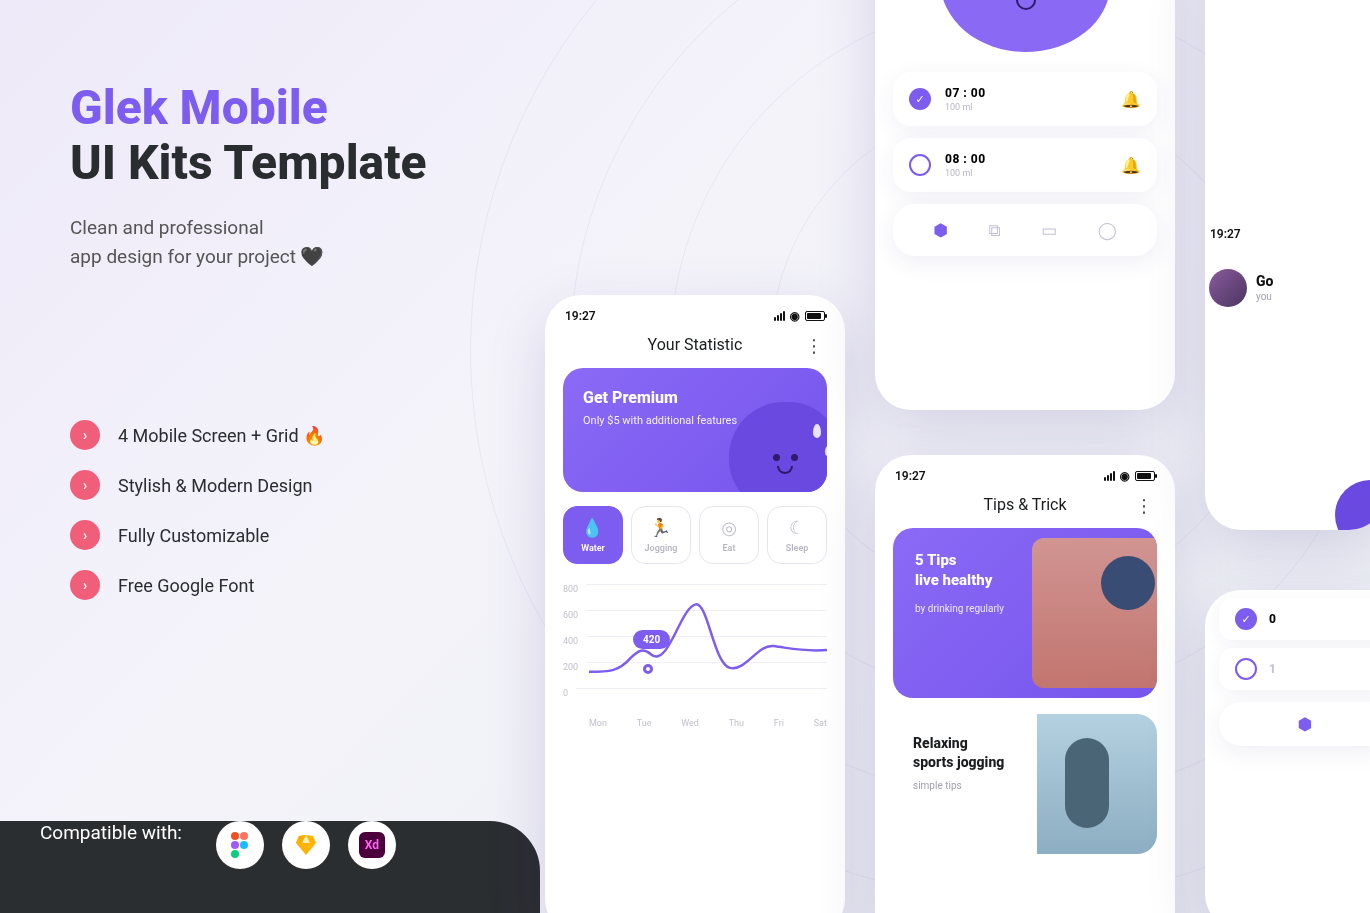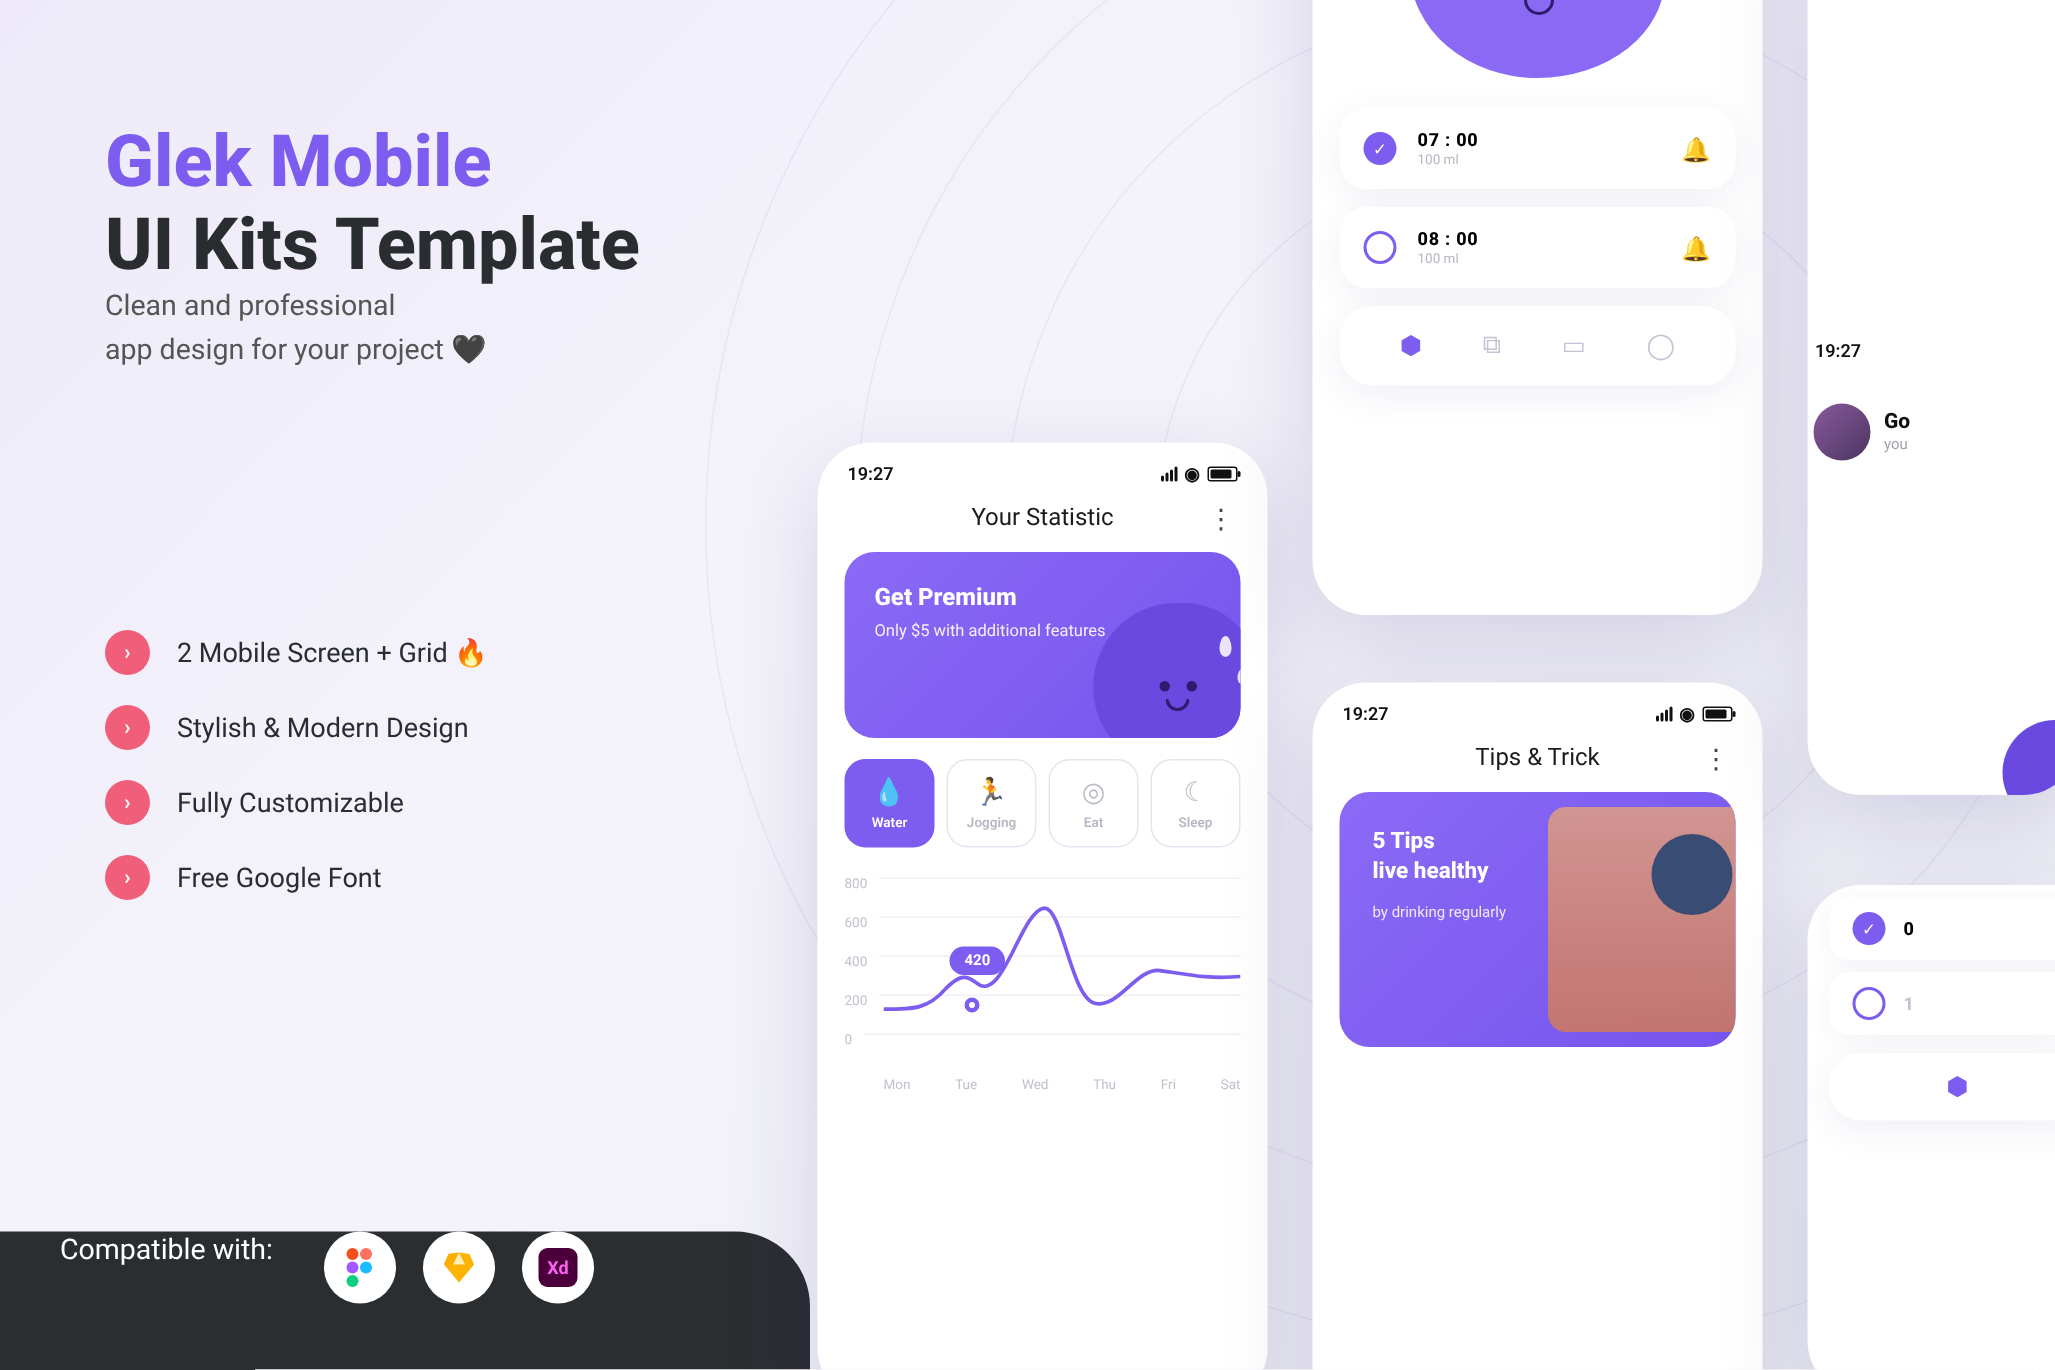--- a/index.html
+++ b/index.html
@@ -7,21 +7,21 @@
 .rings{position:absolute;right:-200px;top:-200px;width:1100px;height:1100px;pointer-events:none}
 .rings div{position:absolute;border:1px solid rgba(100,80,180,0.08);border-radius:50%}
 .r1{width:500px;height:500px;left:300px;top:300px}
 .r2{width:700px;height:700px;left:200px;top:200px}
 .r3{width:900px;height:900px;left:100px;top:100px}
 .r4{width:1100px;height:1100px;left:0;top:0}
 .hero{position:absolute;left:70px;top:80px;width:520px}
 .hero h1{font-size:48px;font-weight:800;line-height:1.15}
 .hero .line1{color:#7d5cf0}
 .hero .line2{color:#2a2d30}
-.hero .sub{font-size:19px;color:#555;line-height:1.5}
+.hero .sub{margin-top:24px;font-size:19px;color:#555;line-height:1.5}
 .features{position:absolute;left:70px;top:420px}
 .feat{display:flex;align-items:center;gap:18px;margin-bottom:20px}
 .fbullet{width:30px;height:30px;border-radius:50%;background:#f15e7a;color:#fff;display:flex;align-items:center;justify-content:center;font-size:14px;font-weight:bold}
 .feat span.txt{font-size:18px;color:#2a2d30}
 .compat{position:absolute;left:0;bottom:0;width:540px;height:92px;background:#2b2e31;border-top-right-radius:50px;display:flex;align-items:flex-start;padding-left:40px;gap:34px;color:#fff}
 .compat .label{font-size:19px}
 .compat .chips{display:flex;gap:18px}
 .chip{width:48px;height:48px;border-radius:50%;background:#fff;display:flex;align-items:center;justify-content:center}
 .figma{display:flex;flex-direction:column;gap:1px}
 .fr{display:flex;gap:1px}
@@ -128,21 +128,21 @@
     <span class="line1">Glek Mobile</span><br>
     <span class="line2">UI Kits Template</span>
   </h1>
   <p class="sub" style="white-space:pre-line">Clean and professional
 app design for your project 🖤</p>
 </div>
 
 <div class="features">
   <div class="feat">
       <div class="fbullet">›</div>
-      <span class="txt">2 Mobile Screen + Grid 🔥</span>
+      <span class="txt">4 Mobile Screen + Grid 🔥</span>
     </div>
   <div class="feat">
       <div class="fbullet">›</div>
       <span class="txt">Stylish &amp; Modern Design</span>
     </div>
   <div class="feat">
       <div class="fbullet">›</div>
       <span class="txt">Fully Customizable</span>
     </div>
   <div class="feat">
@@ -313,20 +313,26 @@
       </div>
   </div>
   <div class="ptitle"><span>Tips &amp; Trick</span><span class="dots">⋮</span></div>
   <div class="tips">
     <div class="tipcard">
       <div class="tt" style="white-space:pre-line">5 Tips
 live healthy</div>
       <div class="ts">by drinking regularly</div>
       <div class="tipimg"></div>
     </div>
+    <div class="tip2">
+      <div class="t2t" style="white-space:pre-line">Relaxing
+sports jogging</div>
+      <div class="t2s">simple tips</div>
+      <div class="tip2img"></div>
+    </div>
   </div>
 </div>
 
 <div class="phone phone4">
 
   <div class="partcircle"></div>
 </div>
 
 <div class="p5time">19:27</div>
 <div class="p5av"></div>

